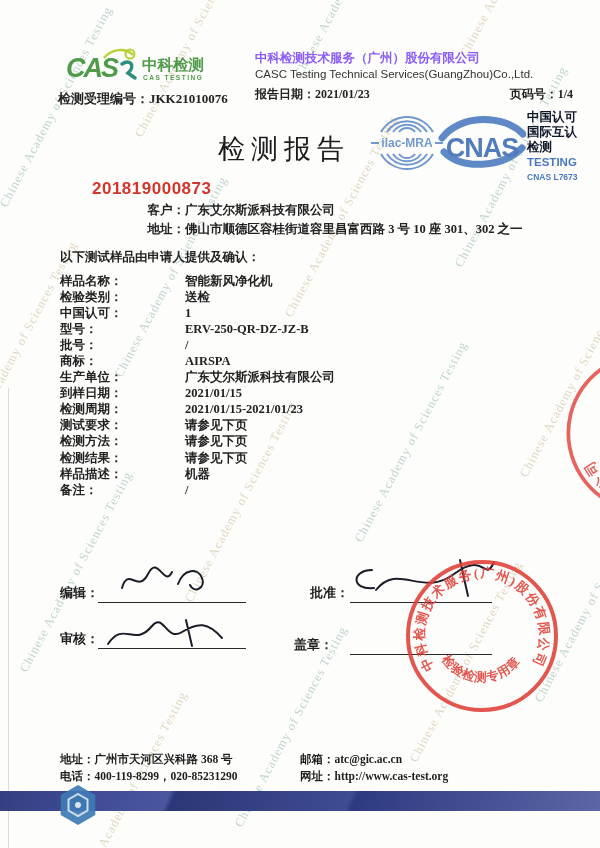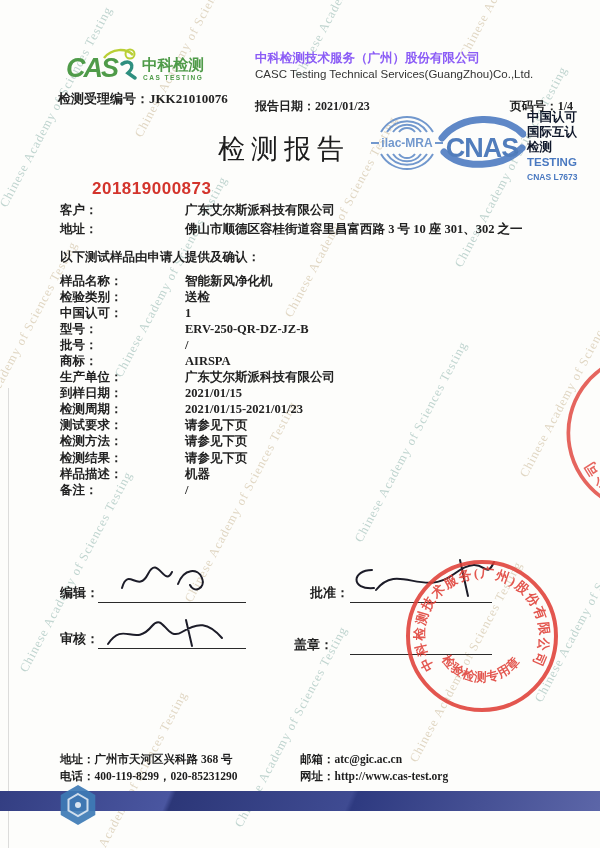--- a/index.html
+++ b/index.html
@@ -16,38 +16,38 @@
   .wm.teal { color:rgba(123,168,159,.48); }
   .wm.tan  { color:rgba(198,179,142,.52); }
   .edge-line { position:absolute; left:8px; top:388px; width:1px; height:460px; background:#c6c6c6; opacity:.6; }
 
   
   .logo-wrap { position:absolute; left:66px; top:46px; }
   .case-row { position:absolute; left:58px; top:90px; font-size:13px; font-weight:bold; }
   .co-block { position:absolute; left:255px; top:50px; width:332px; }
   .co-cn { font-family:"Liberation Sans",sans-serif; font-size:12.5px; font-weight:600; color:#8b5cf6; }
   .co-en { font-family:"Liberation Sans",sans-serif; font-size:11.5px; color:#333; margin-top:1px; }
-  .date-row { display:flex; justify-content:space-between; margin-top:18px; font-size:12px; font-weight:bold; padding-right:14px; }
+  .date-row { display:flex; justify-content:space-between; margin-top:6px; font-size:12px; font-weight:bold; padding-right:14px; }
 
   
   .cma { position:absolute; left:58px; top:104px; }
   .cma-num { position:absolute; left:92px; top:179px; color:#d3342c; font-weight:bold;
              font-size:17px; letter-spacing:.5px; font-family:"Liberation Sans",sans-serif;text-align:right; }
   .doc-title { position:absolute; left:218px; top:131px; width:170px; text-align:left;
                font-size:27px; letter-spacing:6px; color:#1c1c1c; }
   .ilac { position:absolute; left:367px; top:106px; opacity:.85; }
   .cnas { position:absolute; left:438px; top:112px; opacity:.88; }
   .accred { position:absolute; left:527px; top:110px; line-height:15px; }
   .accred .r { color:#0f172a; font-size:12.5px; font-weight:bold; }
   .accred .b { color:#4a79c0; font-size:11.5px; font-weight:bold; font-family:"Liberation Sans",sans-serif; }
   .accred .b2 { color:#4a79c0; font-size:8.5px; font-weight:bold; font-family:"Liberation Sans",sans-serif; }
 
   
   .rows { position:absolute; left:60px; width:490px; }
-  .cust-rows { top:202px; }
+  .cust-rows { top:202px;text-align:right; }
   .intro { position:absolute; left:60px; top:249px; font-size:12.5px; font-weight:600; }
   .field-rows { top:273px; }
   .row { display:flex; height:16.1px; align-items:center; font-size:12.5px; }
   .row .lbl { width:125px; font-weight:600; flex:none; }
   .row .val { font-weight:bold; }
 
   
   .sig-label { position:absolute; font-size:13px; font-weight:bold; }
   .sig-line { position:absolute; height:1px; background:#2a2a2a; }
   .sig-svg { position:absolute; }

